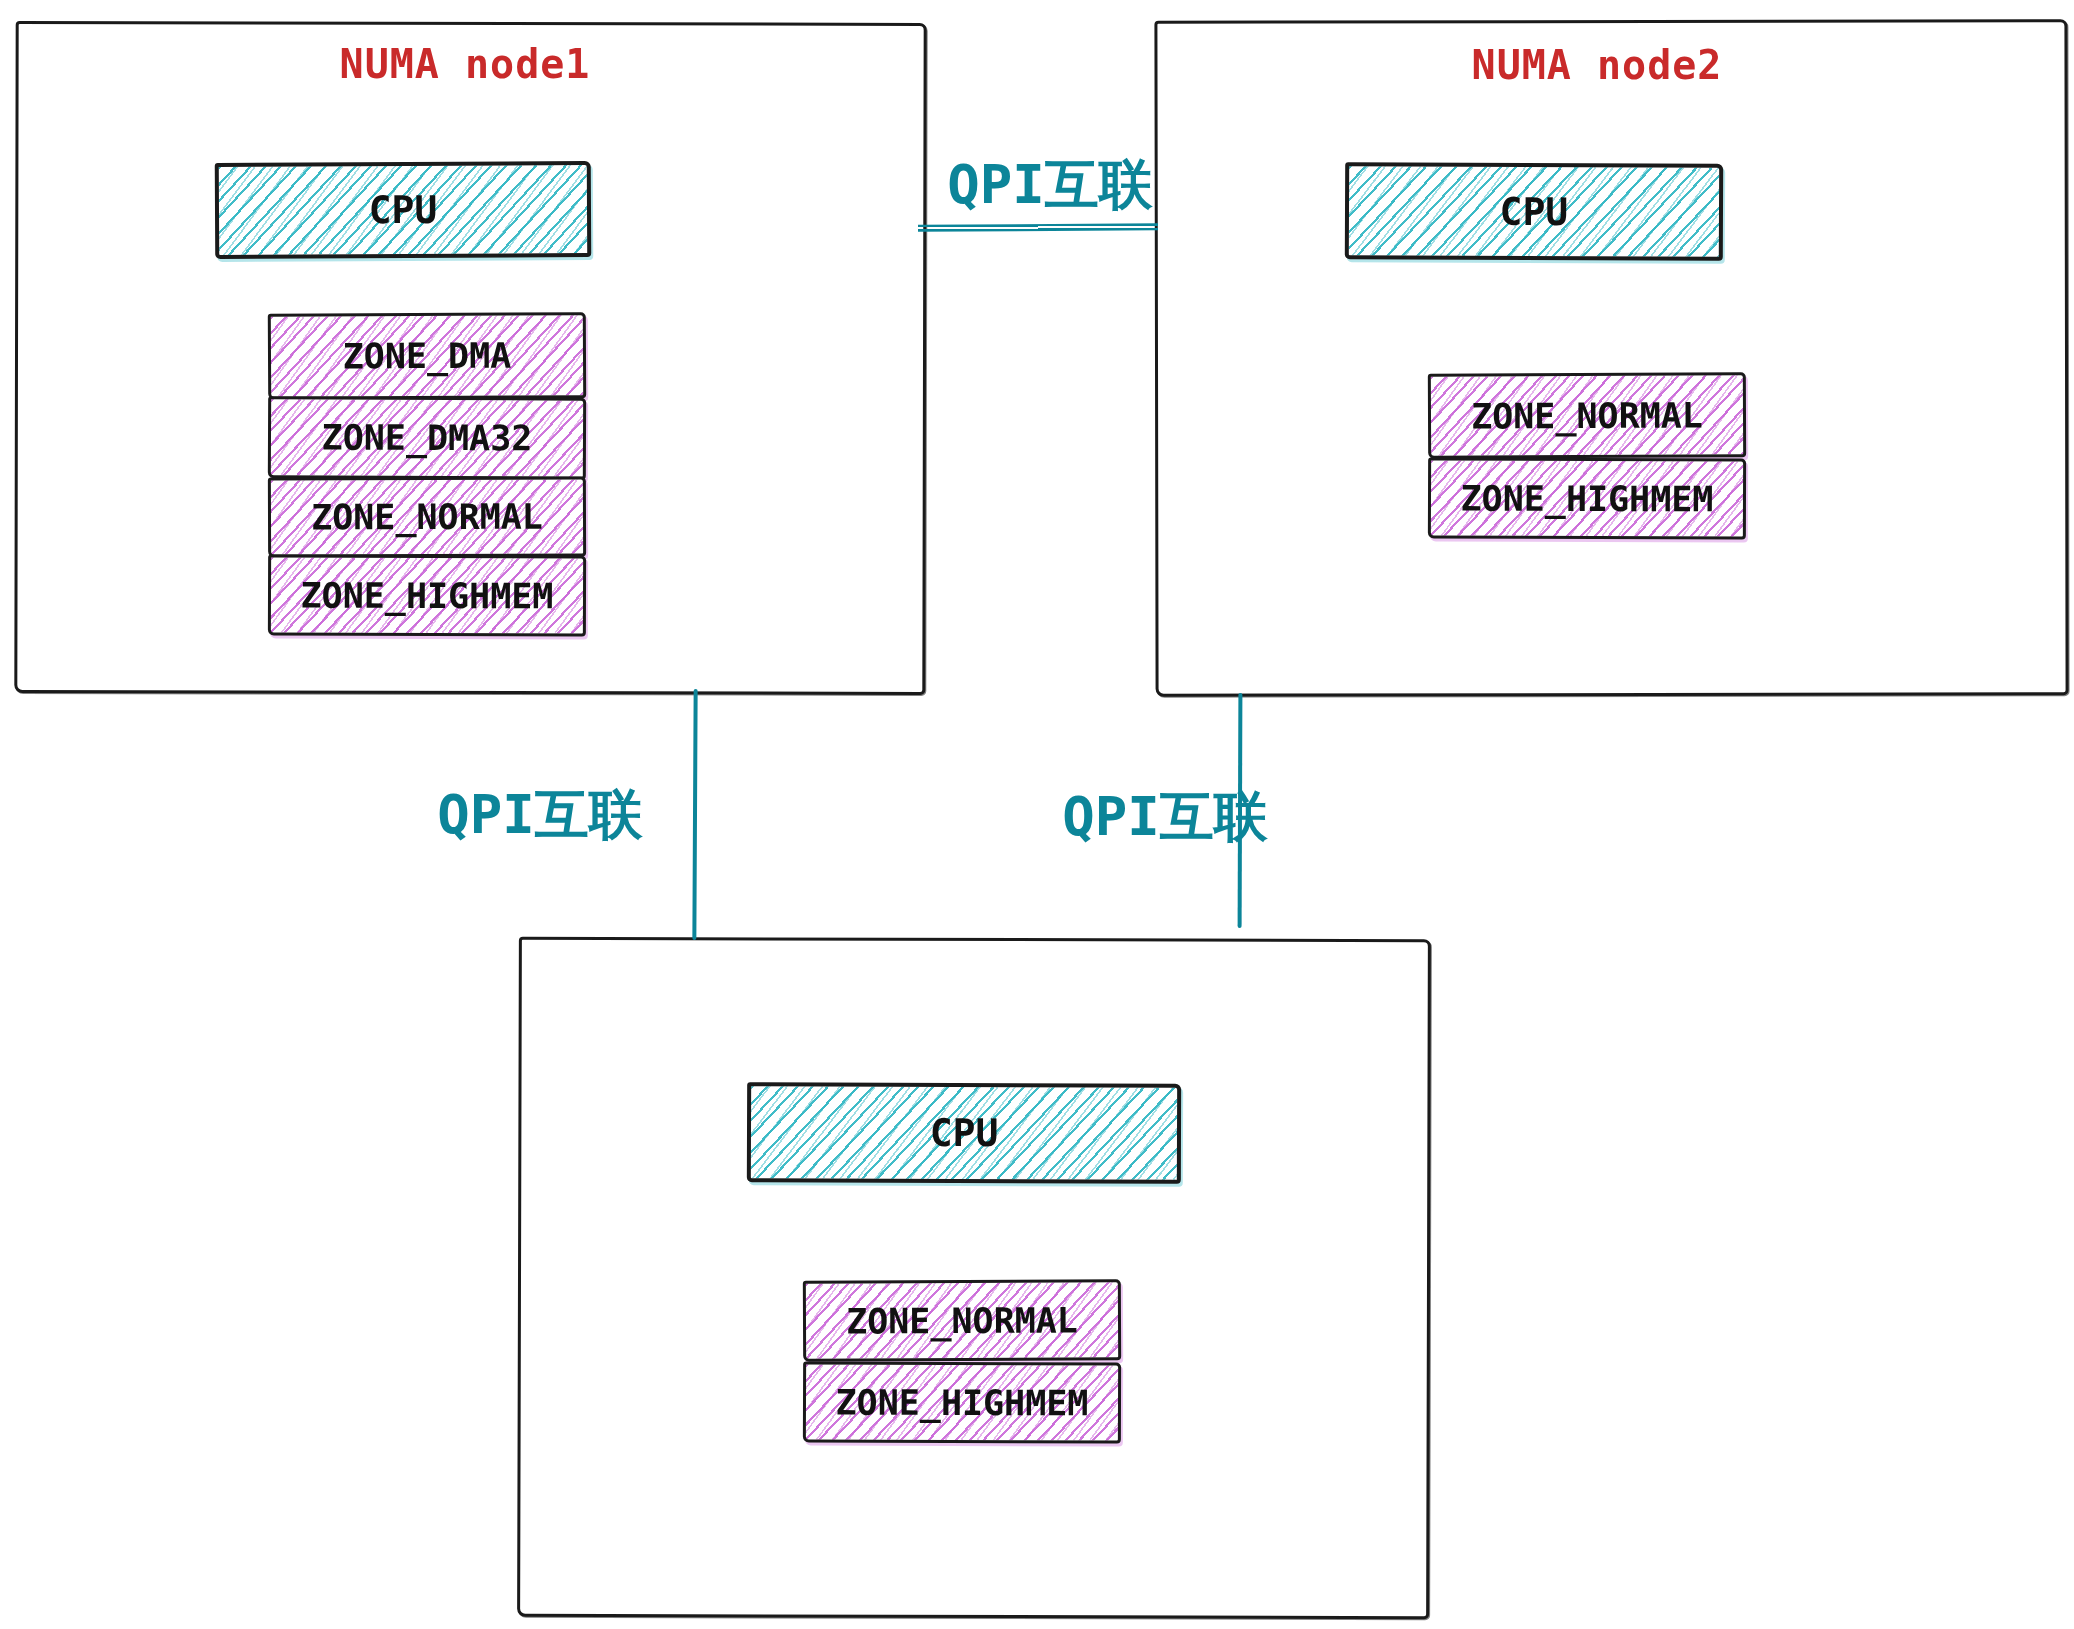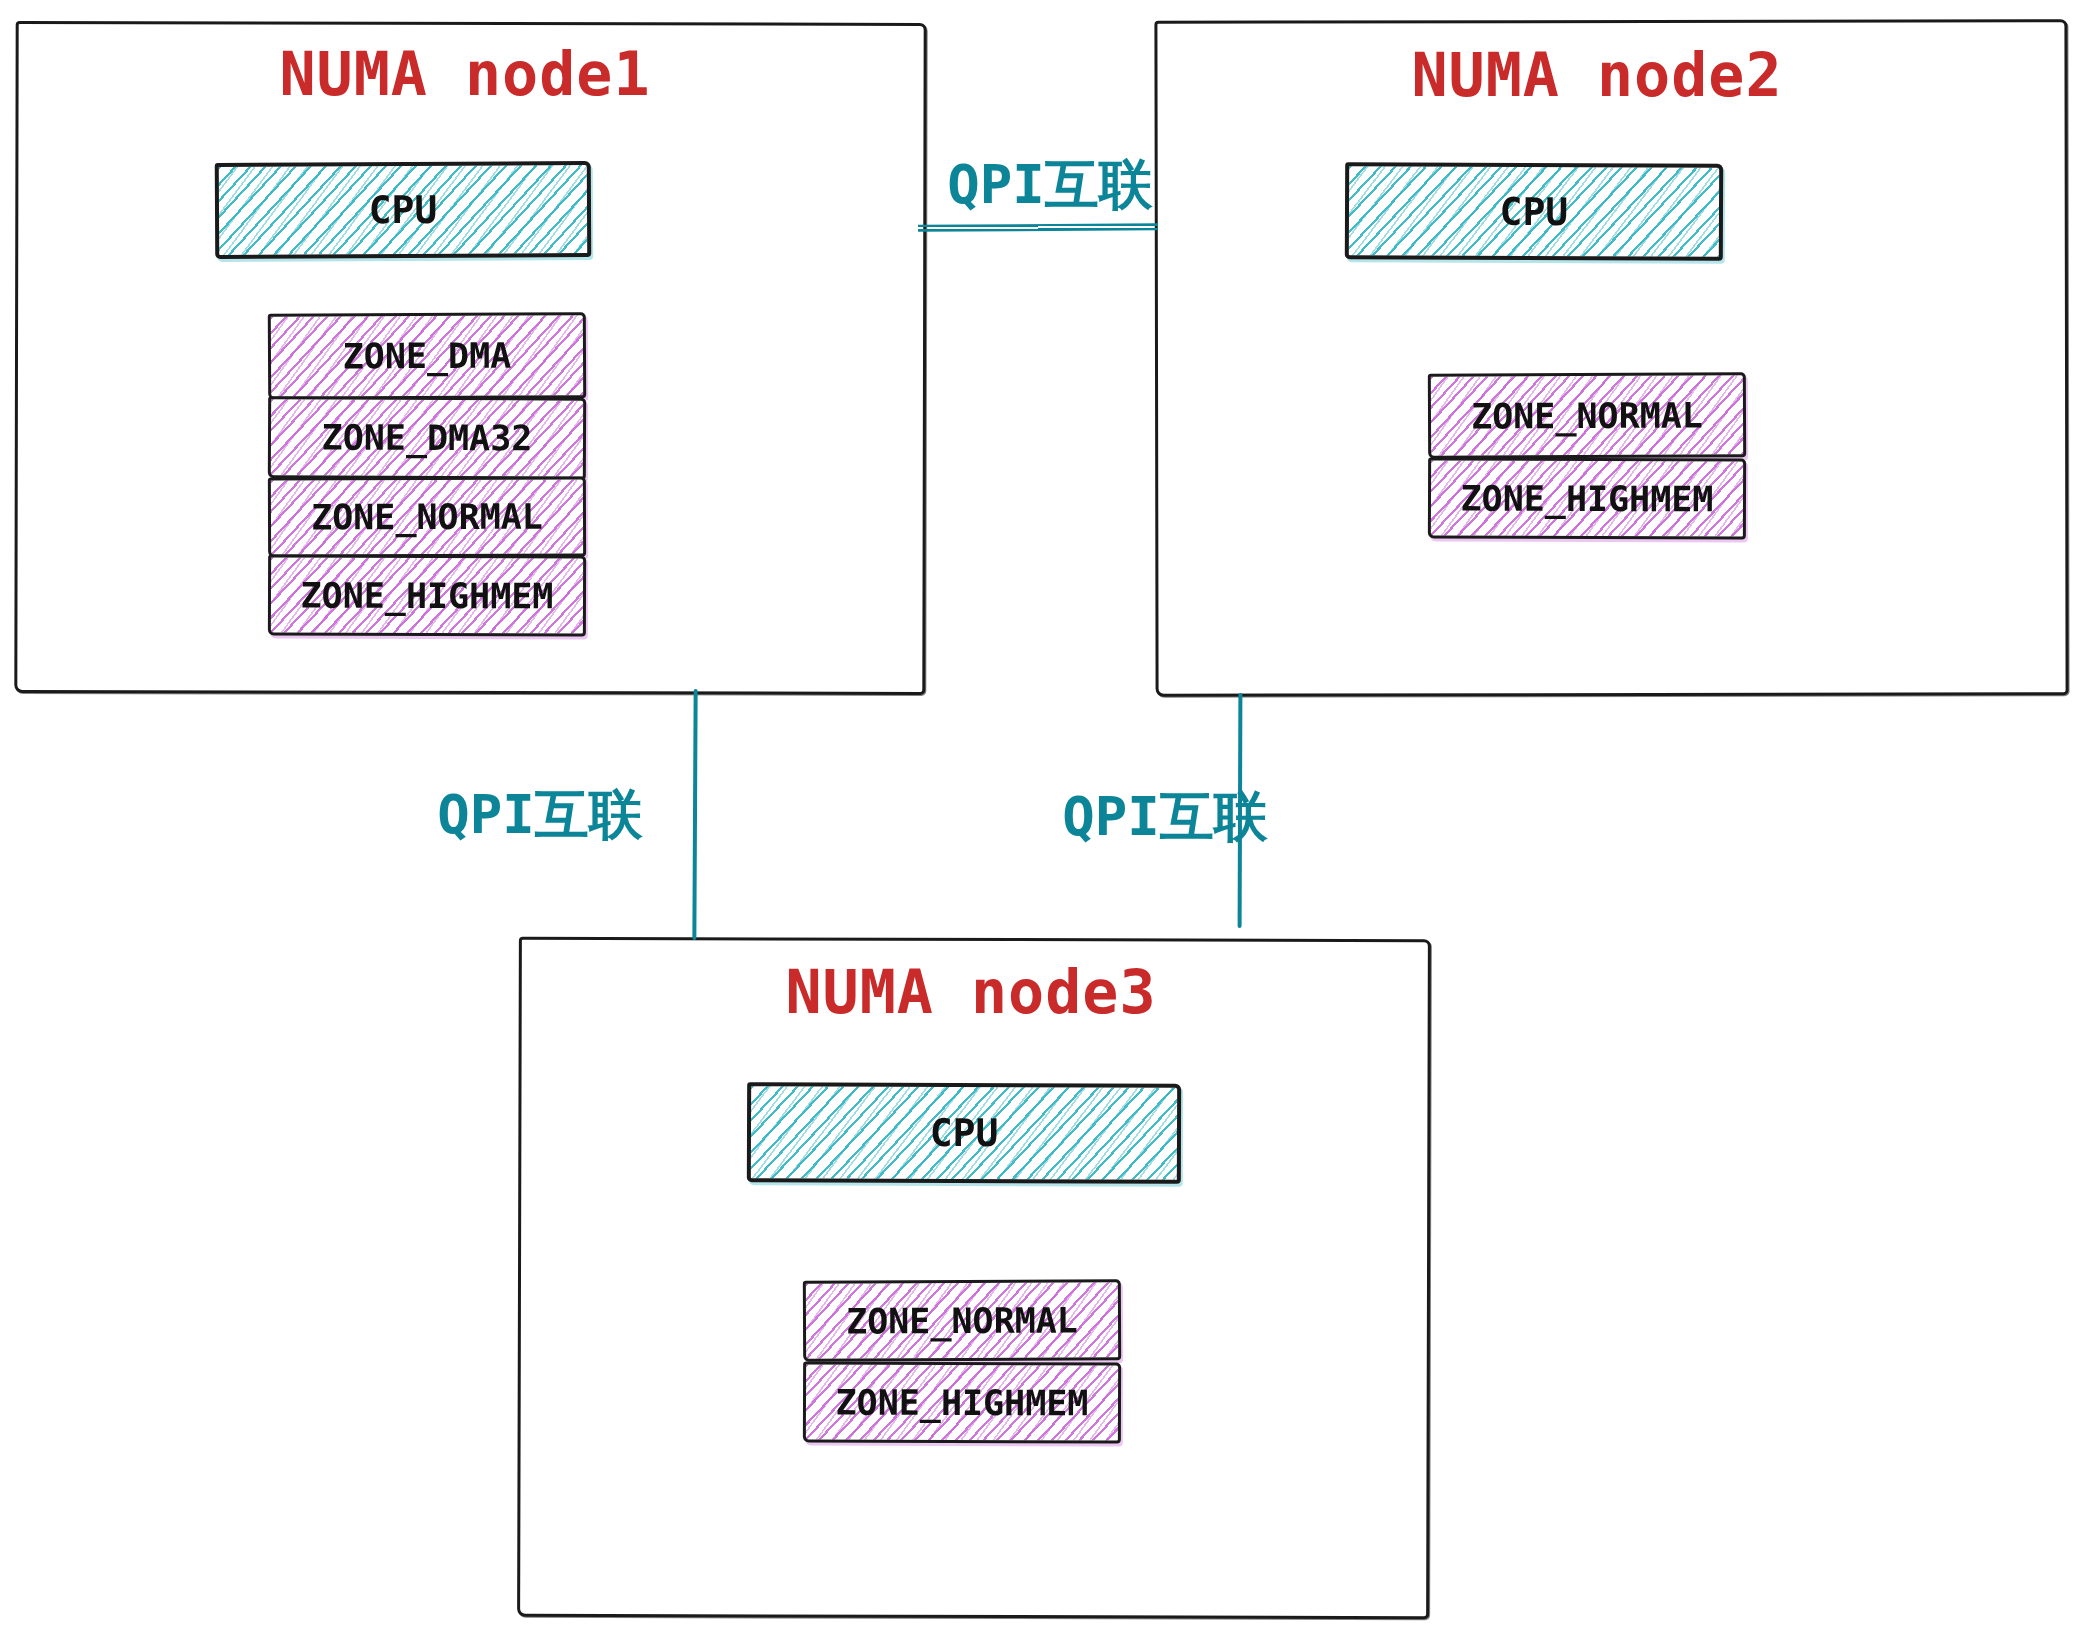--- a/index.html
+++ b/index.html
@@ -26,21 +26,21 @@
   }
   .node1 { left: 15px;   top: 22px;  width: 905px; height: 666px; transform: rotate(0.12deg); }
   .node2 { left: 1155px; top: 20px;  width: 907px; height: 670px; transform: rotate(-0.10deg); }
   .node3 { left: 518px;  top: 938px; width: 906px; height: 674px; transform: rotate(0.15deg); }
 
   
   .node-title {
     position: absolute;
     transform: translateX(-50%);
     color: #c92a2a;
-    font-size: 60px;
+    font-size: 40px;
     font-weight: bold;
     letter-spacing: 1px;
     white-space: nowrap;
     line-height: 1;
   }
 
   
   .cpu-box {
     position: absolute;
     border: 4px solid #1a1a1a;
@@ -158,21 +158,20 @@
     <span>CPU</span>
   </div>
   <div class="zone-box z2a">
     <span>ZONE_NORMAL</span>
   </div>
   <div class="zone-box z2b">
     <span>ZONE_HIGHMEM</span>
   </div>
 
   <div class="node-box node3"></div>
-  <div class="node-title" style="left:971px; top:962px;">NUMA node3</div>
   <div class="cpu-box cpu3">
     <span>CPU</span>
   </div>
   <div class="zone-box z3a">
     <span>ZONE_NORMAL</span>
   </div>
   <div class="zone-box z3b">
     <span>ZONE_HIGHMEM</span>
   </div>
 

